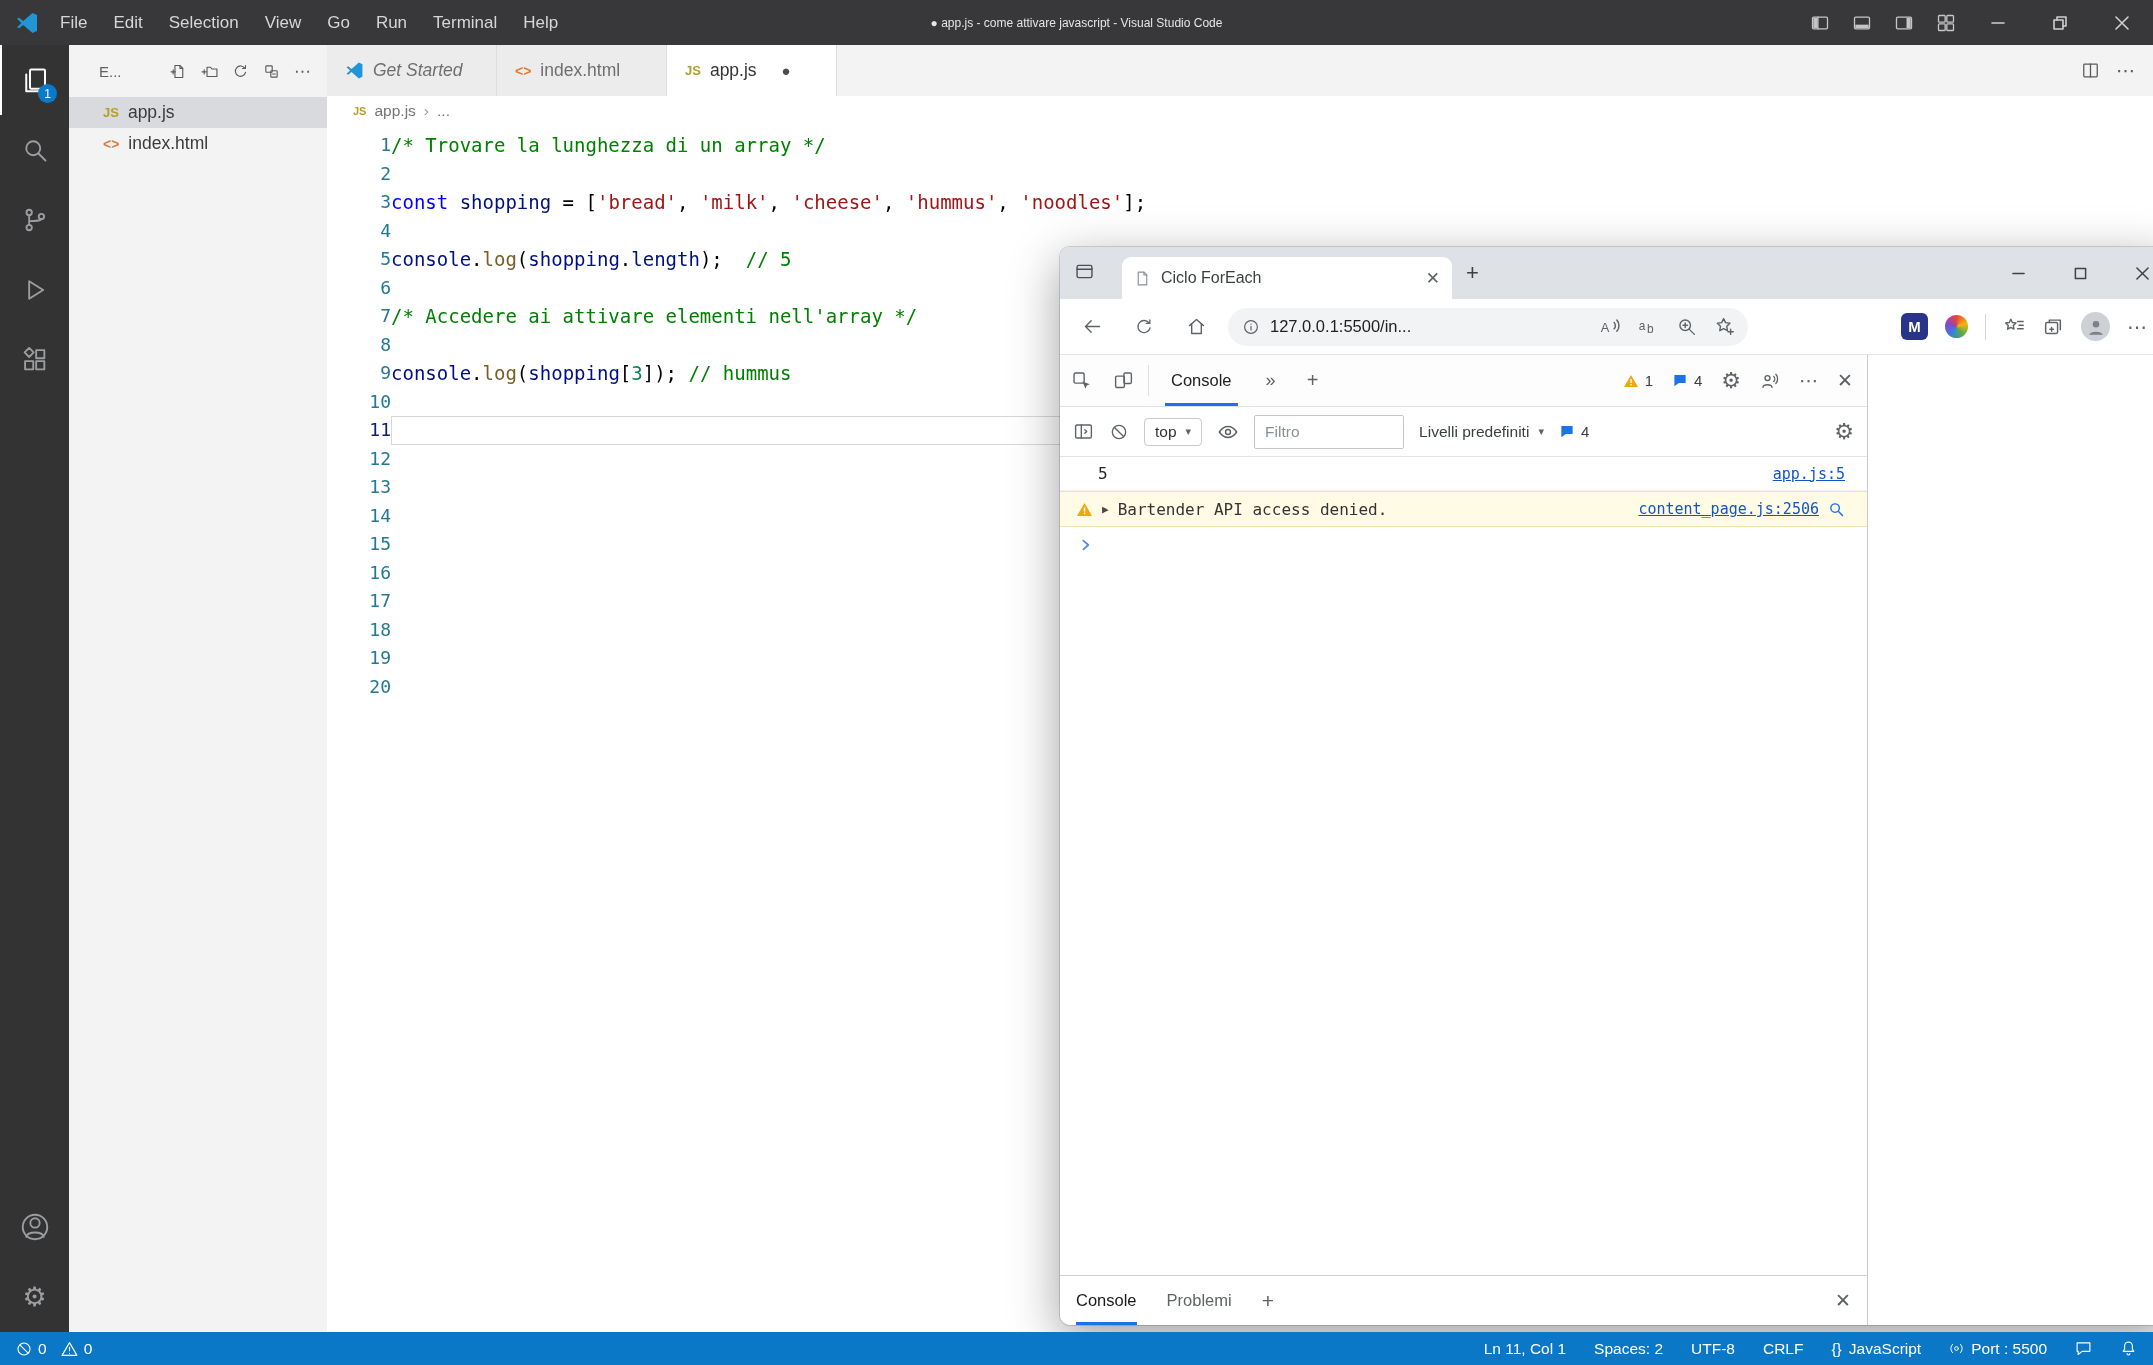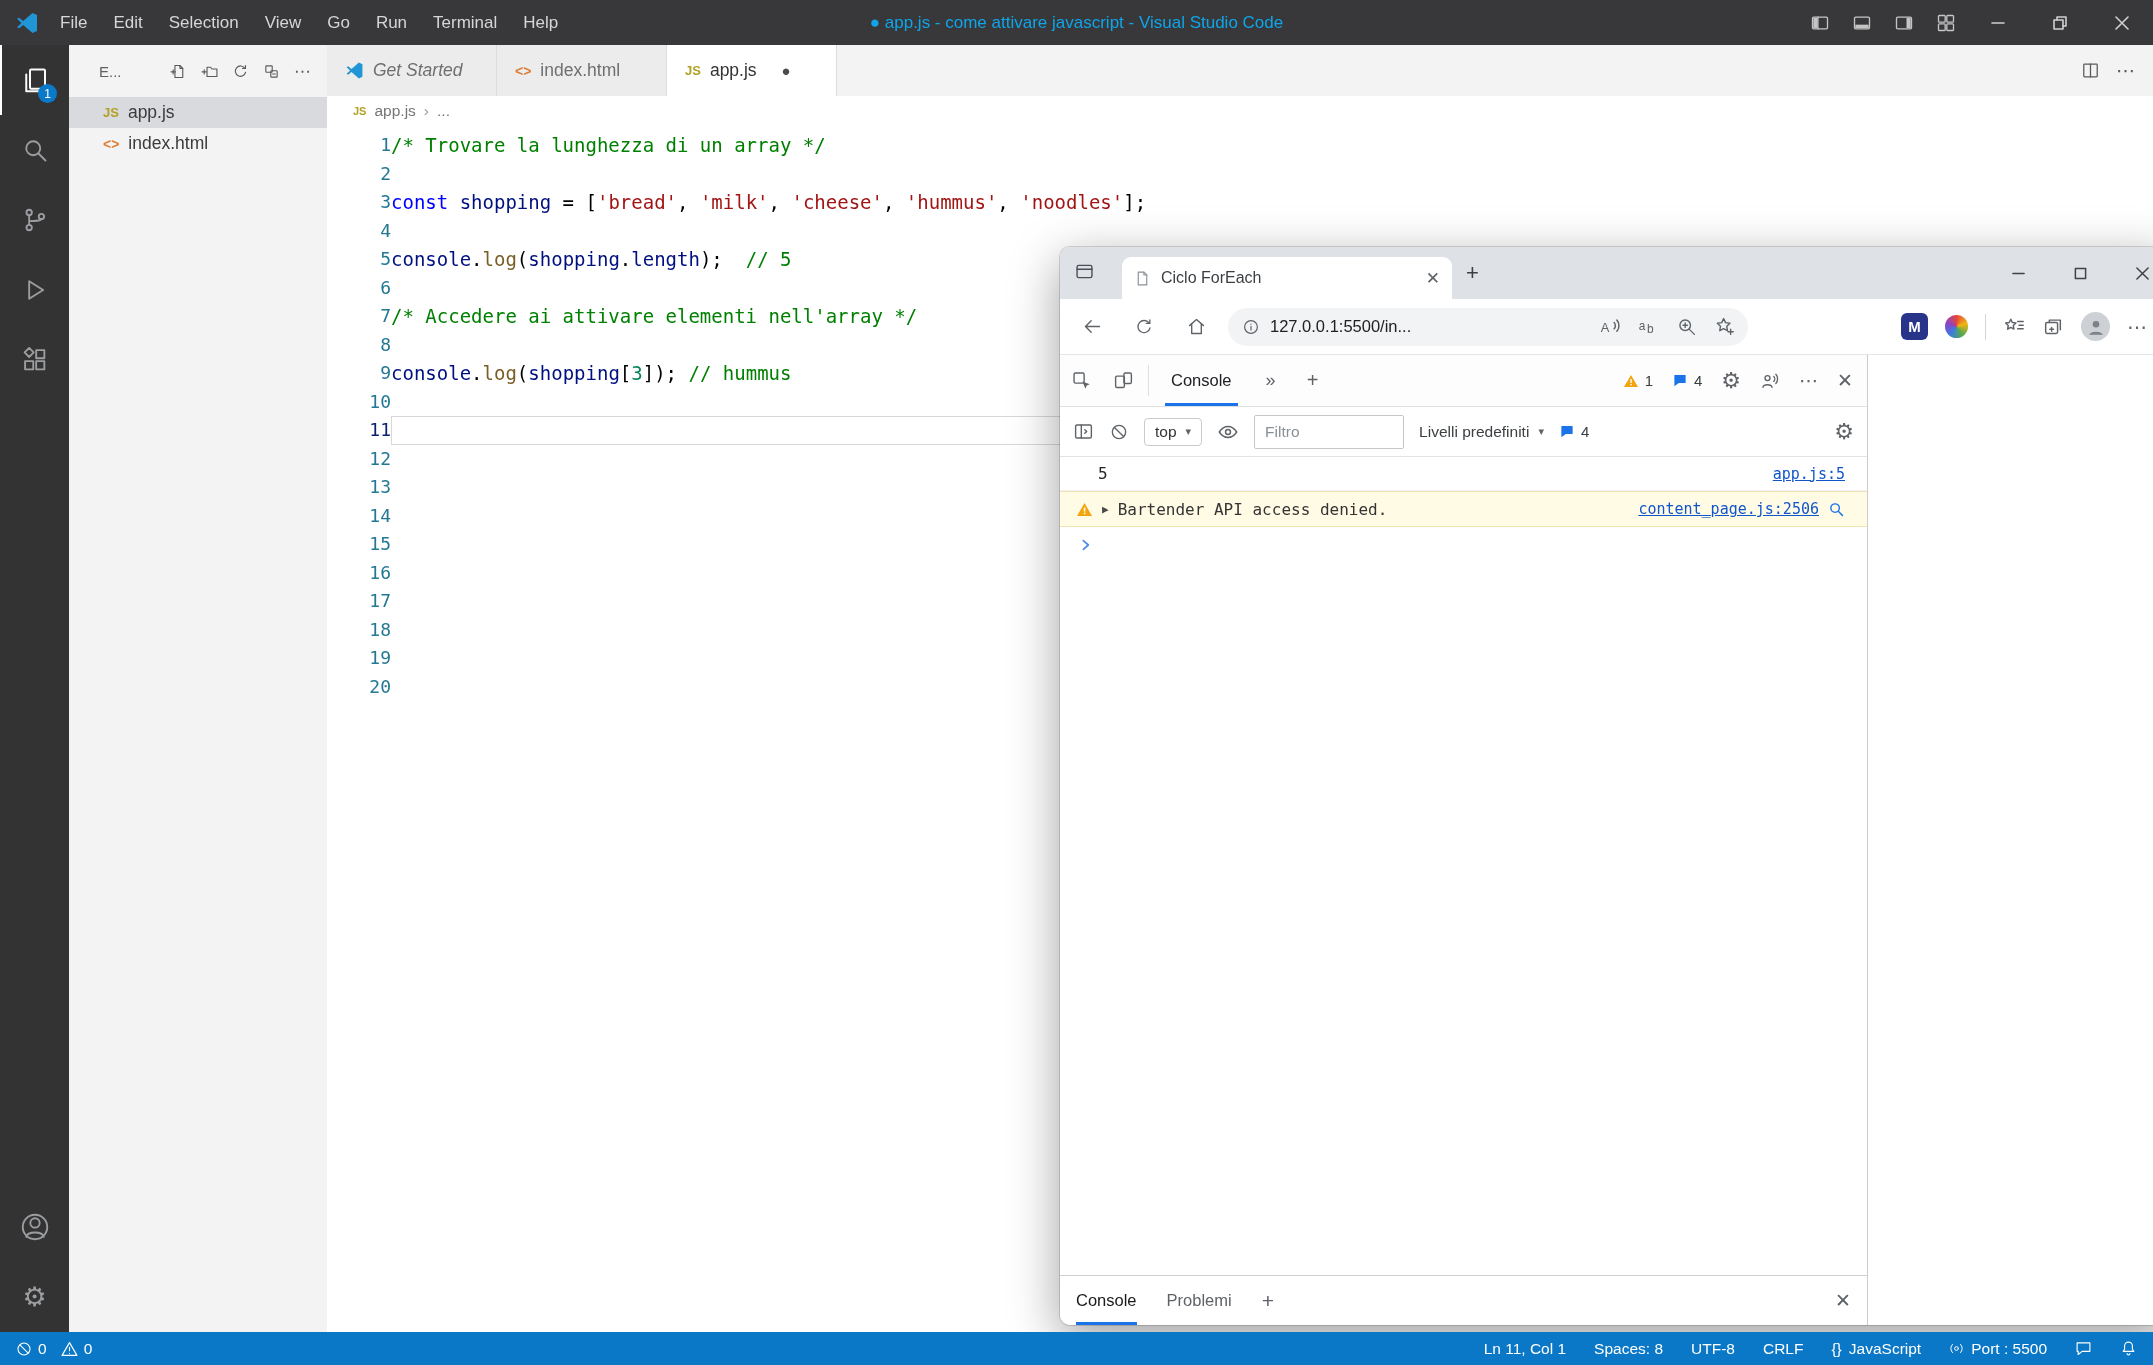--- a/index.html
+++ b/index.html
@@ -8,21 +8,21 @@
   #app{position:relative;width:2153px;height:1365px;background:#fff}
   svg{display:block}
   .ic{display:inline-flex;align-items:center;justify-content:center;color:inherit}
   .stk{fill:none;stroke:currentColor;stroke-width:1.6;stroke-linecap:round;stroke-linejoin:round}
 
   
   .titlebar{height:45px;background:#38383a;display:flex;align-items:center;color:#cfcfcf;position:relative;z-index:5}
   .vs-logo{margin:0 8px 0 15px}
   .menubar{display:flex;height:100%;align-items:center}
   .menu-item{padding:0 13px;font-size:17px;color:#d6d6d6;height:100%;display:flex;align-items:center;cursor:default}
-  .tb-title{position:absolute;left:50%;top:0;height:45px;display:flex;align-items:center;transform:translateX(-50%);font-size:17px;color:#0ea5e9;white-space:nowrap}
+  .tb-title{position:absolute;left:50%;top:0;height:45px;display:flex;align-items:center;transform:translateX(-50%);font-size:12px;color:#e5e5e5;white-space:nowrap}
   .tb-right{margin-left:auto;display:flex;align-items:center;height:100%}
   .tb-icon{width:42px;height:45px;display:flex;align-items:center;justify-content:center;color:#c5c5c5}
   .win-btn{width:62px;height:45px;display:flex;align-items:center;justify-content:center;color:#cfcfcf}
 
   
   .main-row{display:flex;height:1287px}
   .activitybar{width:69px;background:#333333;display:flex;flex-direction:column;align-items:center}
   .act-item{width:69px;height:70px;display:flex;align-items:center;justify-content:center;color:#9b9da0;position:relative}
   .act-item.active{color:#fbfbfb;box-shadow:inset 2px 0 0 #ffffff}
   .badge{position:absolute;right:12px;bottom:12px;min-width:19px;height:19px;border-radius:10px;background:#0a79c9;color:#fff;
@@ -429,21 +429,21 @@
             <svg width="17" height="16" viewBox="0 0 24 22" class="stk" stroke-width="1.8">
               <path d="M12 2 22.5 20H1.5z"></path>
               <path d="M12 8.5v5M12 17v.5"></path>
             </svg>
           </span>
         <span>0</span>
       </span>
     </div>
     <div class="sb-right">
       <span class="sb-item">Ln 11, Col 1</span>
-      <span class="sb-item">Spaces: 8</span>
+      <span class="sb-item">Spaces: 2</span>
       <span class="sb-item">UTF-8</span>
       <span class="sb-item">CRLF</span>
       <span class="sb-item">
         <span>{}</span>
         <span>JavaScript</span>
       </span>
       <span class="sb-item">
         <span class="ic">
             <svg width="15" height="15" viewBox="0 0 24 24" class="stk" stroke-width="1.8">
               <circle cx="12" cy="12" r="3"></circle>

